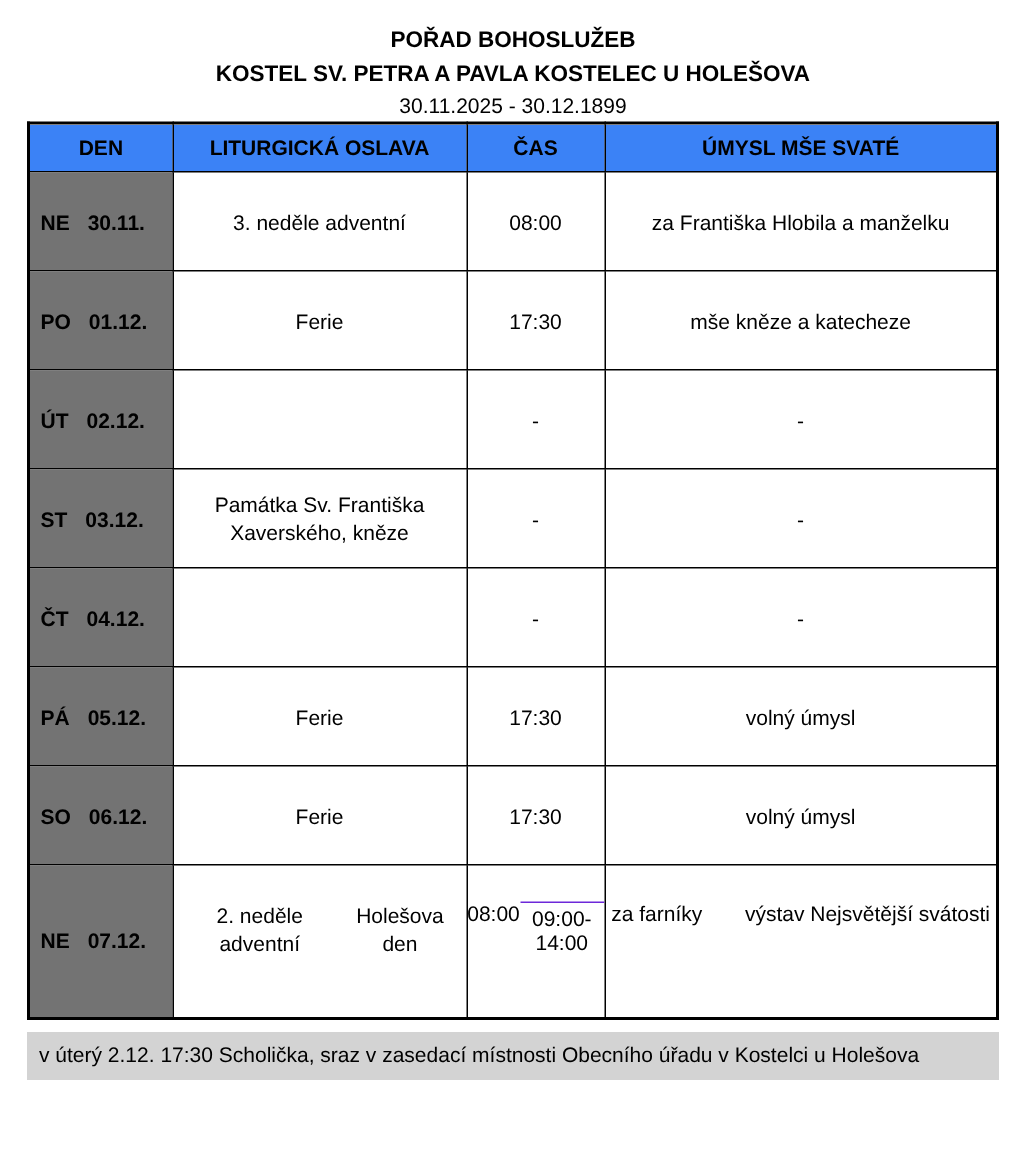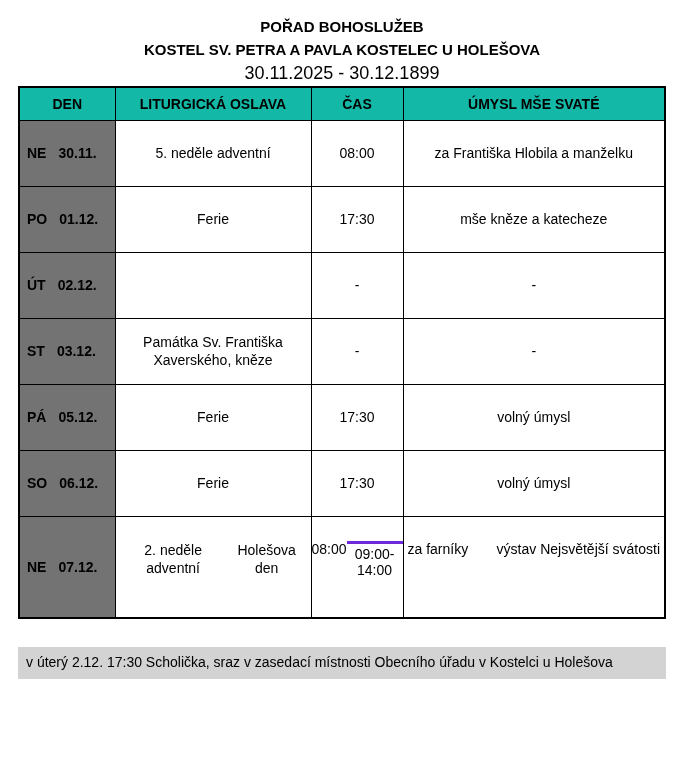--- a/index.html
+++ b/index.html
@@ -13,35 +13,35 @@
     width: 684px;
     height: 768px;
     padding: 16px 18px 0 18px;
   }
   .doc-header { text-align: center; margin-bottom: 0; }
   .doc-title, .doc-subtitle {
     font-size: 15px;
     font-weight: bold;
     line-height: 1.5;
   }
-  .doc-daterange { font-size: 18px; line-height: 1.4; }
+  .doc-daterange { font-size: 14px; line-height: 1.4; }
 
   table.schedule {
     border-collapse: collapse;
     width: 100%;
     table-layout: fixed;
     border: 2px solid #000;
   }
   .schedule th, .schedule td {
     border: 1px solid #000;
     font-size: 14px;
     overflow: hidden;
   }
   .schedule th {
-    background: #14b8a6;
+    background: #3b82f6;
     font-weight: bold;
     height: 33px;
     padding: 2px 4px;
     text-align: center;
   }
   .schedule td {
     text-align: center;
     vertical-align: middle;
     padding: 2px 6px;
   }
@@ -61,26 +61,26 @@
   tr.row-last td.day-cell { padding-left: 7px; }
   .stack {
     display: flex;
     justify-content: space-between;
     height: 100px;
     padding: 24px 4px 4px 4px;
   }
   .stack .line2 { padding-bottom: 0; }
   .time-stack { padding: 24px 0 0 0; }
   .time-stack .line2 {
-    border-top: 3px solid #6d28d9;
+    border-top: 1px solid #6d28d9;
     padding: 2px 0 3px 0;
   }
 
   .footer-note {
-    margin-top: 28px;
+    margin-top: 8px;
     background: #d3d3d3;
     padding: 5px 8px 7px 8px;
     font-size: 14px;
     line-height: 1.45;
   }
 </style>
 </head>
 <body>
 
 <div class="page">
@@ -108,21 +108,21 @@
     </thead>
     <tbody>
 
       <tr class="row">
         <td class="day-cell">
           <span class="day-wrap">
               <span>NE</span>
               <span>30.11.</span>
             </span>
         </td>
-        <td class="cel-cell">5. neděle adventní</td>
+        <td class="cel-cell">3. neděle adventní</td>
         <td>08:00</td>
         <td>za Františka Hlobila a manželku</td>
       </tr>
 
       <tr class="row">
         <td class="day-cell">
           <span class="day-wrap">
               <span>PO</span>
               <span>01.12.</span>
             </span>
@@ -149,20 +149,31 @@
           <span class="day-wrap">
               <span>ST</span>
               <span>03.12.</span>
             </span>
         </td>
         <td class="cel-cell">Památka Sv. Františka Xaverského, kněze</td>
         <td>-</td>
         <td>-</td>
       </tr>
 
+      <tr class="row">
+        <td class="day-cell">
+          <span class="day-wrap">
+              <span>ČT</span>
+              <span>04.12.</span>
+            </span>
+        </td>
+        <td class="cel-cell"></td>
+        <td>-</td>
+        <td>-</td>
+      </tr>
 
       <tr class="row">
         <td class="day-cell">
           <span class="day-wrap">
               <span>PÁ</span>
               <span>05.12.</span>
             </span>
         </td>
         <td class="cel-cell">Ferie</td>
         <td>17:30</td>

